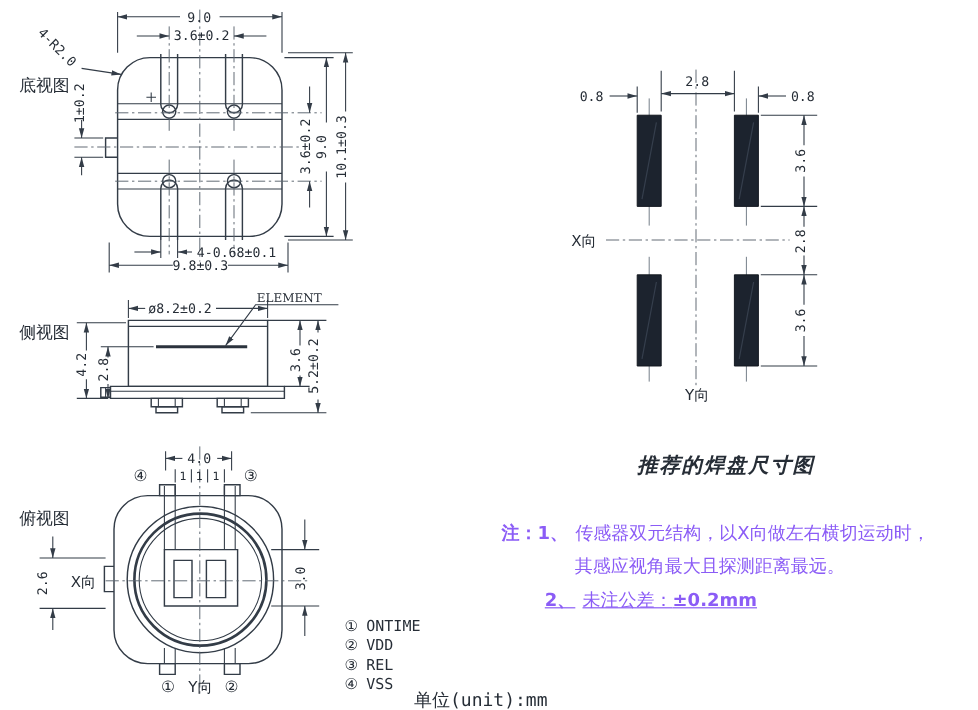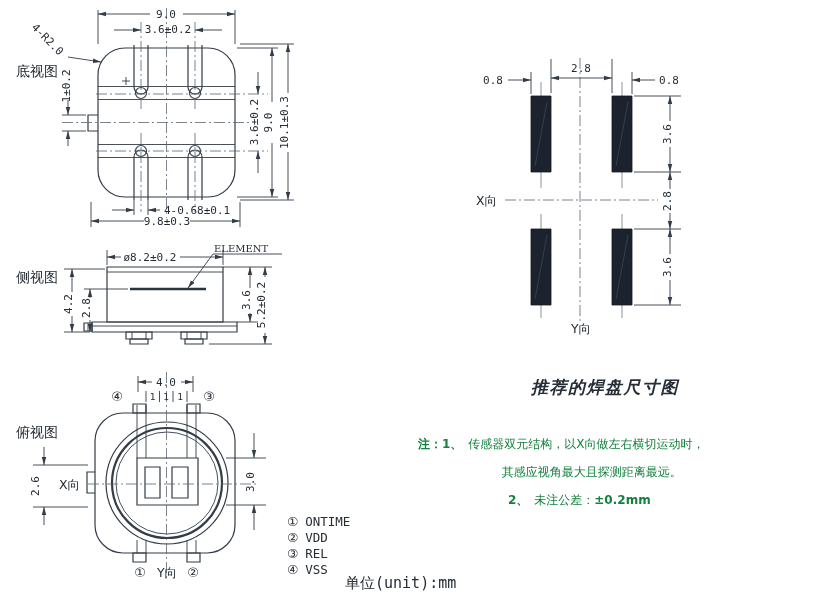--- a/index.html
+++ b/index.html
@@ -17,26 +17,26 @@
   .hatch{stroke:#4a5566;stroke-width:1;opacity:.55;fill:none;}
   text{fill:#262d36;}
   .dt{font:11px "DejaVu Sans Mono",monospace;}
   .ds{font:9.5px "DejaVu Sans Mono",monospace;}
   .el{font:10px "DejaVu Serif",serif;}
   .cjk{font:14px "DejaVu Sans",sans-serif;}
   .ax{font:12.5px "DejaVu Sans",sans-serif;}
   .pnum{font:13px "DejaVu Sans",sans-serif;}
   .htxt{position:absolute;white-space:nowrap;}
   #pad-title{left:531px;top:376px;font-size:17px;font-weight:bold;letter-spacing:1.5px;font-style:italic;}
-  #notes{left:418px;top:430px;font-size:12px;line-height:28px;color:#15803d;text-align:center;}
+  #notes{left:418px;top:430px;font-size:15px;line-height:28px;color:#8b5cf6;}
   #notes .num{font-weight:bold;padding-right:6px;}
   #notes .lbl{font-weight:bold;}
   #notes .b{font-weight:bold;}
   #notes .l2{padding-left:61px;}
-  #notes .l3{padding-left:36px;}
+  #notes .l3{padding-left:36px;text-decoration:underline;}
   #pin-list{left:287px;top:514px;font:12.5px "DejaVu Sans Mono",monospace;line-height:16px;}
   #pin-list .cn{font-family:"DejaVu Sans",sans-serif;padding-right:7px;}
   #unit{left:345px;top:562px;font:15px "DejaVu Sans Mono",monospace;margin-top:12px;}
 </style>
 </head>
 <body>
 
 <div id="page">
 
 <svg width="815" height="592" viewBox="0 0 815 592">

